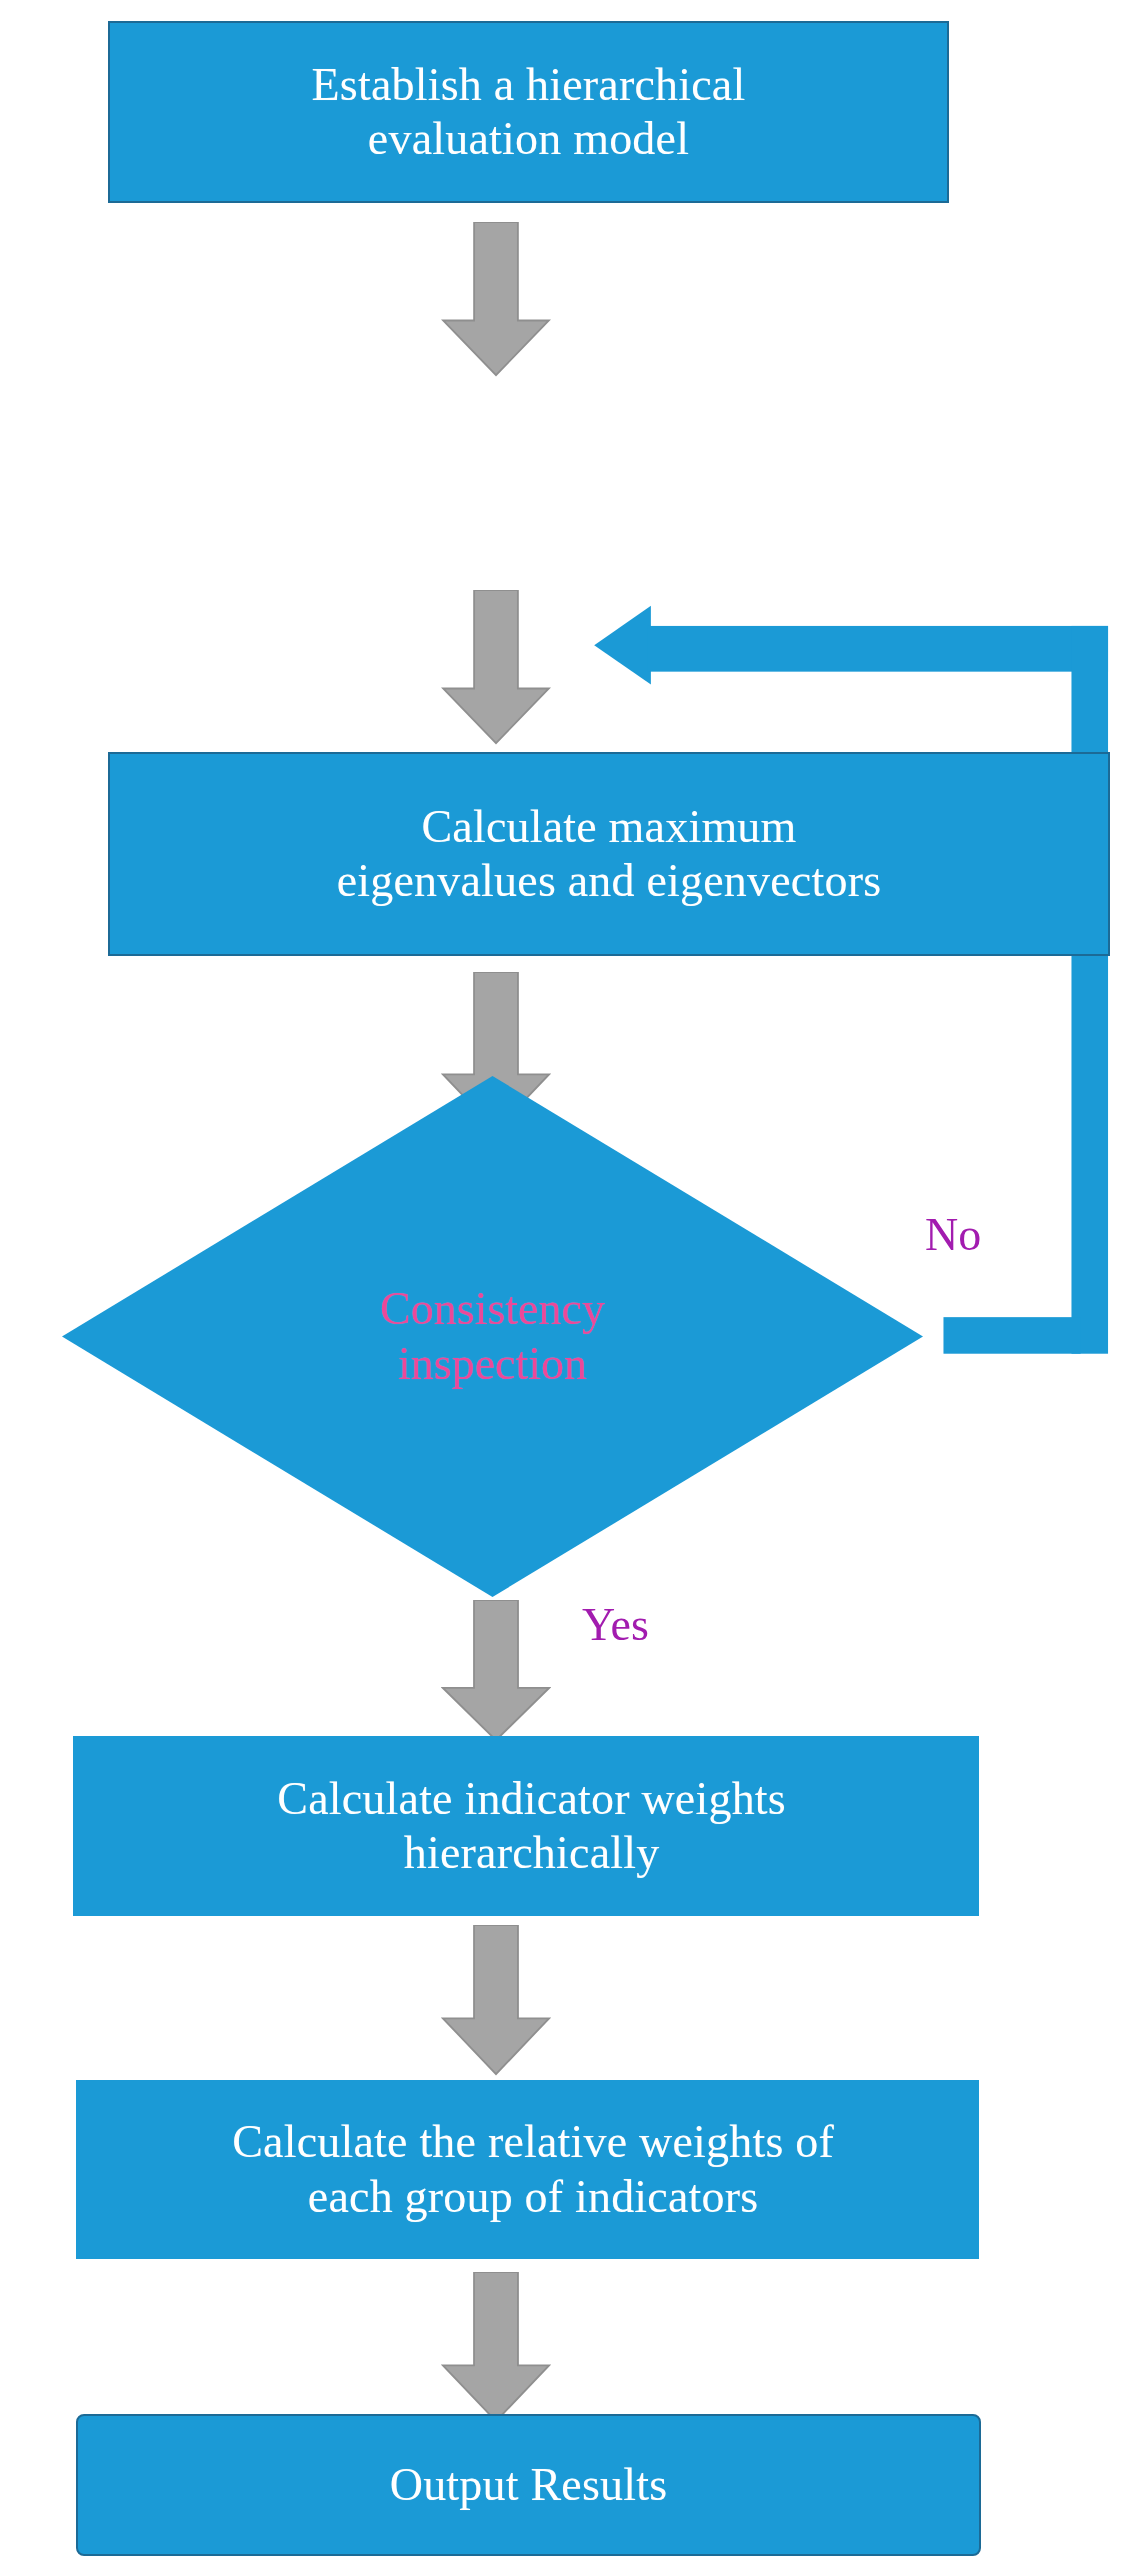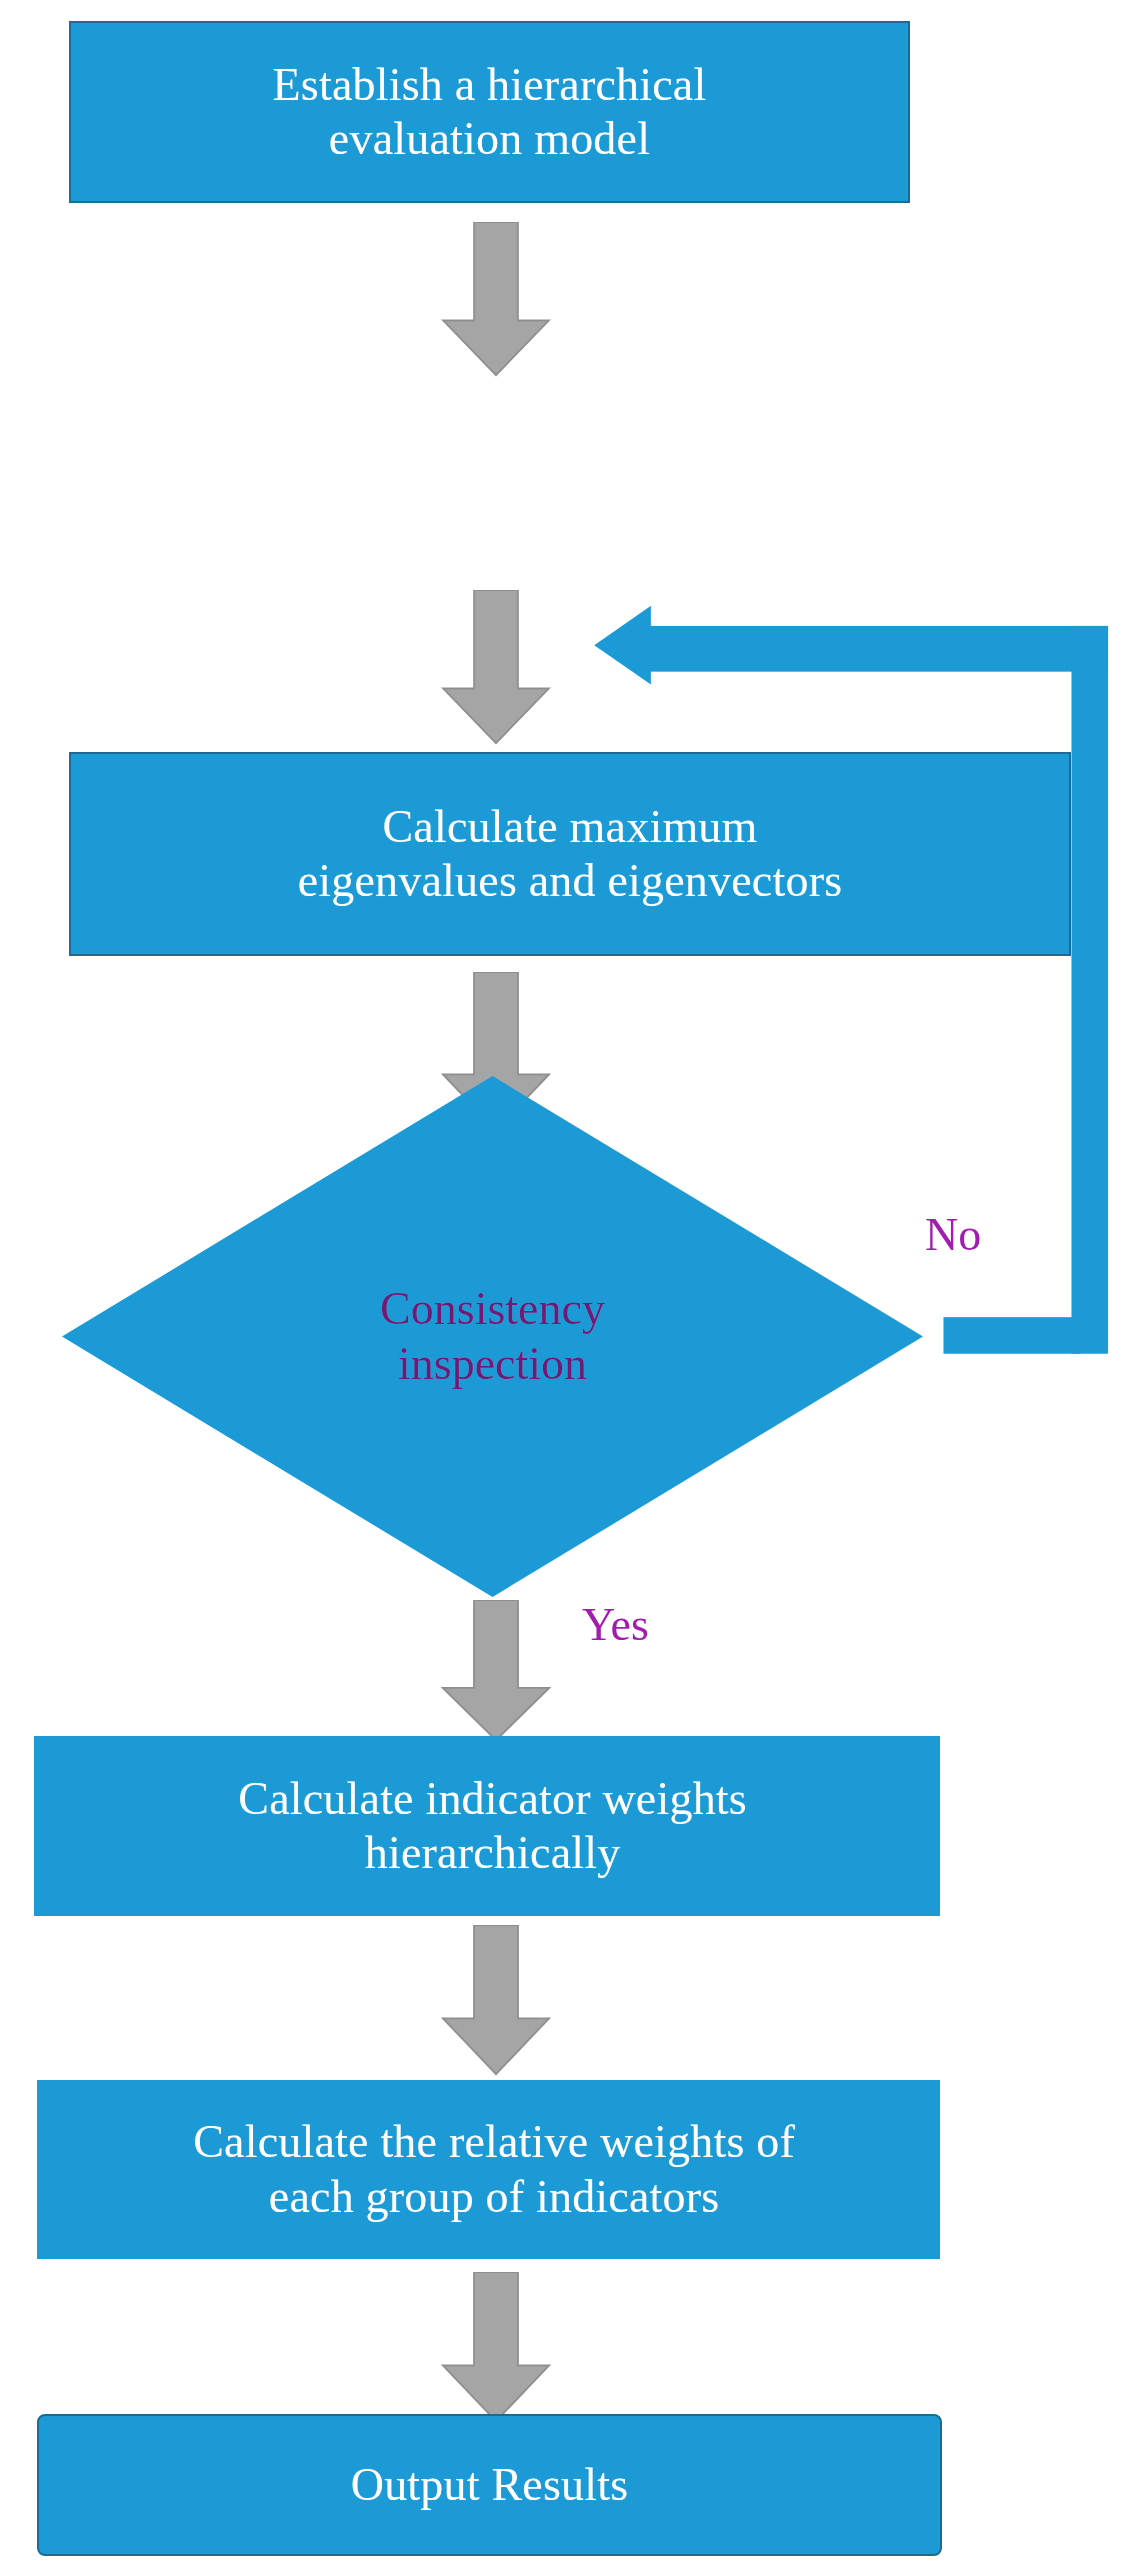--- a/index.html
+++ b/index.html
@@ -26,20 +26,21 @@
     align-items: center;
     justify-content: center;
     text-align: center;
     color: #ffffff;
     font-family: "Liberation Serif", "DejaVu Serif", serif;
     font-size: 46px;
     line-height: 1.18;
     letter-spacing: 0.2px;
     padding: 3.7px 12.8px;
     text-shadow: 0 0 0.9px rgba(255,255,255,0.35);
+    margin-left: 39px;
   }
   .proc-box.no-border {
     border: none;
     padding-left: 24px;
   }
   .proc-label {
     display: block;
     width: 100%;
   }
 
@@ -53,21 +54,21 @@
     background: #1B9AD6;
     clip-path: polygon(50% 0%, 100% 50%, 50% 100%, 0% 50%);
   }
   .decision-label {
     position: absolute;
     inset: 0;
     display: flex;
     align-items: center;
     justify-content: center;
     text-align: center;
-    color: #701a75;
+    color: #ec4899;
     font-family: "Liberation Serif", "DejaVu Serif", serif;
     font-size: 46px;
     line-height: 1.18;
     pointer-events: none;
     text-shadow: 0 0 0.9px rgba(255,255,255,0.35);
   }
 
   
   .gray-arrow {
     position: absolute;

